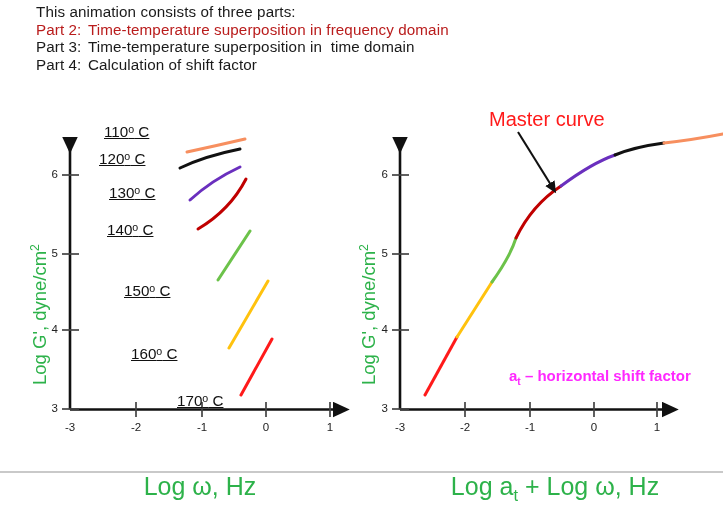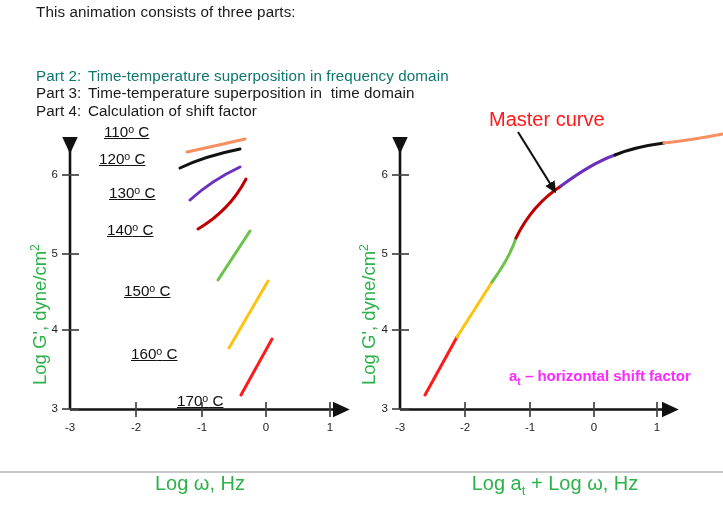--- a/index.html
+++ b/index.html
@@ -30,21 +30,21 @@
     top: 3px;
     width: 660px;
   }
   .header-line {
     font-size: 15.2px;
     line-height: 17.6px;
     white-space: pre;
     color: #1a1a1a;
     letter-spacing: 0.1px;
   }
-  .header-line.red { color: #0f766e; margin-top: 46px; }
+  .header-line.red { color: #b91c1c; }
   .hl-label { display: inline-block; width: 52px; }
 
   
   .chart {
     position: absolute;
     top: 0; left: 0;
     width: 723px;
     height: 506px;
     pointer-events: none;
   }
@@ -69,21 +69,21 @@
     font-size: 18.5px;
     white-space: nowrap;
     transform-origin: 0 0;
     transform: rotate(-90deg);
   }
   .ylabel sup { font-size: 0.66em; }
 
   .xlabel {
     position: absolute;
     color: #2db24a;
-    font-size: 20px;
+    font-size: 25px;
     white-space: nowrap;
     text-align: center;
   }
   .xlabel sub { font-size: 0.66em; }
 
   .temp-label {
     position: absolute;
     font-size: 15.2px;
     color: #111111;
     white-space: nowrap;

